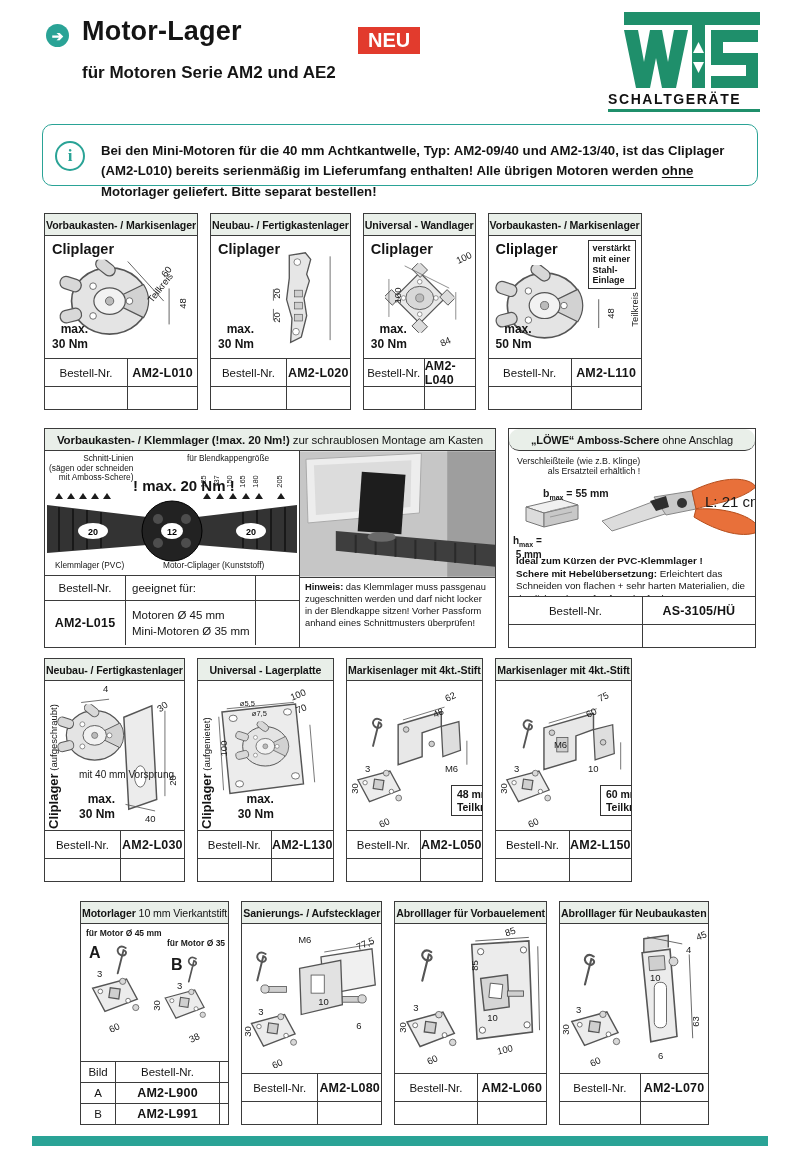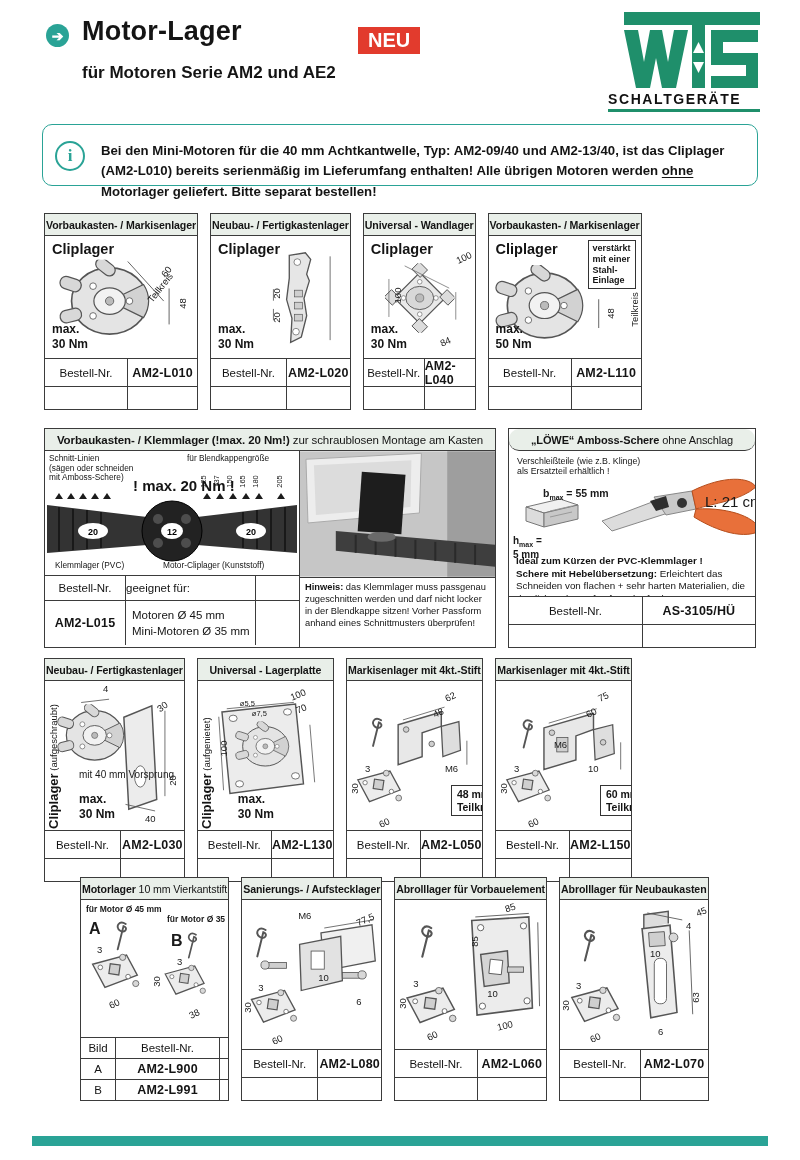--- a/index.html
+++ b/index.html
@@ -1,17 +1,17 @@
 <!DOCTYPE html>
 <html><head>
 <meta charset="utf-8">
 <style>
   html,body{margin:0;padding:0;}
   body{width:800px;height:1160px;background:#fff;font-family:"Liberation Sans",sans-serif;color:#141414;position:relative;overflow:hidden;}
-  .pre{white-space:pre-line;}
+  .pre{white-space:pre-line;text-align:right;}
   
   .arrow-ic{position:absolute;left:46px;top:24px;width:23px;height:23px;border-radius:50%;background:#2aa396;color:#fff;font-size:14px;font-weight:bold;display:flex;align-items:center;justify-content:center;}
   .page-title{position:absolute;left:82px;top:16px;font-size:27px;font-weight:bold;letter-spacing:.2px;}
   .neu{position:absolute;left:358px;top:27px;background:#e23b2d;color:#fff;font-weight:bold;font-size:20px;padding:2px 10px;}
   .subtitle{position:absolute;left:82px;top:63px;font-size:17px;font-weight:bold;}
   .logo{position:absolute;left:608px;top:12px;width:152px;height:102px;}
   
   .info-box{position:absolute;left:42px;top:124px;width:716px;height:62px;border:1.6px solid #2aa396;border-radius:10px;box-sizing:border-box;}
   .info-ic{position:absolute;left:12px;top:16px;width:26px;height:26px;border:2px solid #2aa396;border-radius:50%;color:#2aa396;font-family:"Liberation Serif",serif;font-weight:bold;font-size:17px;display:flex;align-items:center;justify-content:center;}
   .info-tx{position:absolute;left:50px;top:8px;width:652px;font-size:13.2px;font-weight:bold;line-height:1.55;}
@@ -306,21 +306,21 @@
           <span class="dim tiny" style="left:178px;top:26px;transform:rotate(-90deg)">150</span>
           <span class="dim tiny" style="left:191px;top:26px;transform:rotate(-90deg)">165</span>
           <span class="dim tiny" style="left:204px;top:26px;transform:rotate(-90deg)">180</span>
           <span class="dim tiny" style="left:228px;top:26px;transform:rotate(-90deg)">205</span>
           <span class="ann" style="left:10px;top:110px;">Klemmlager (PVC)</span>
           <span class="ann" style="left:118px;top:110px;">Motor-Cliplager (Kunststoff)</span>
         </div>
         <div class="ktable">
           <div class="trow r1">
             <div class="tcell">Bestell-Nr.</div>
-            <div class="tcell" style="justify-content:flex-start;">geeignet für:</div>
+            <div class="tcell" style="justify-content:flex-start;padding-left:6px;">geeignet für:</div>
             <div class="tcell"></div>
           </div>
           <div class="trow r2">
             <div class="tcell order">AM2-L015</div>
             <div class="tcell pre" style="justify-content:flex-start;padding-left:6px;text-align:left;line-height:1.4;">Motoren Ø 45 mm
 Mini-Motoren Ø 35 mm</div>
             <div class="tcell"></div>
           </div>
         </div>
       </div>
@@ -525,21 +525,21 @@
       <div class="tcell">Bestell-Nr.</div>
       <div class="tcell order">AM2-L150</div>
     </div>
     <div class="trow blank">
         <div class="tcell"></div>
         <div class="tcell"></div>
       </div>
   </div>
 </div>
 
-<div class="row" style="top:877px;height:224px;padding-left:36px;">
+<div class="row" style="top:901px;height:224px;padding-left:36px;">
 
   <div class="card">
     <div class="chead"><span>Motorlager</span><span class="light"> 10 mm Vierkantstift</span></div>
     <div class="cbody">
       <svg class="draw" viewBox="0 0 169 138">
         <use href="#rclip" x="38" y="14" width="20" height="36"></use>
         <use href="#plate" x="8" y="50" width="62" height="46"></use>
         <use href="#rclip" x="120" y="26" width="18" height="34"></use>
         <use href="#plate" x="92" y="62" width="54" height="42"></use>
       </svg>

